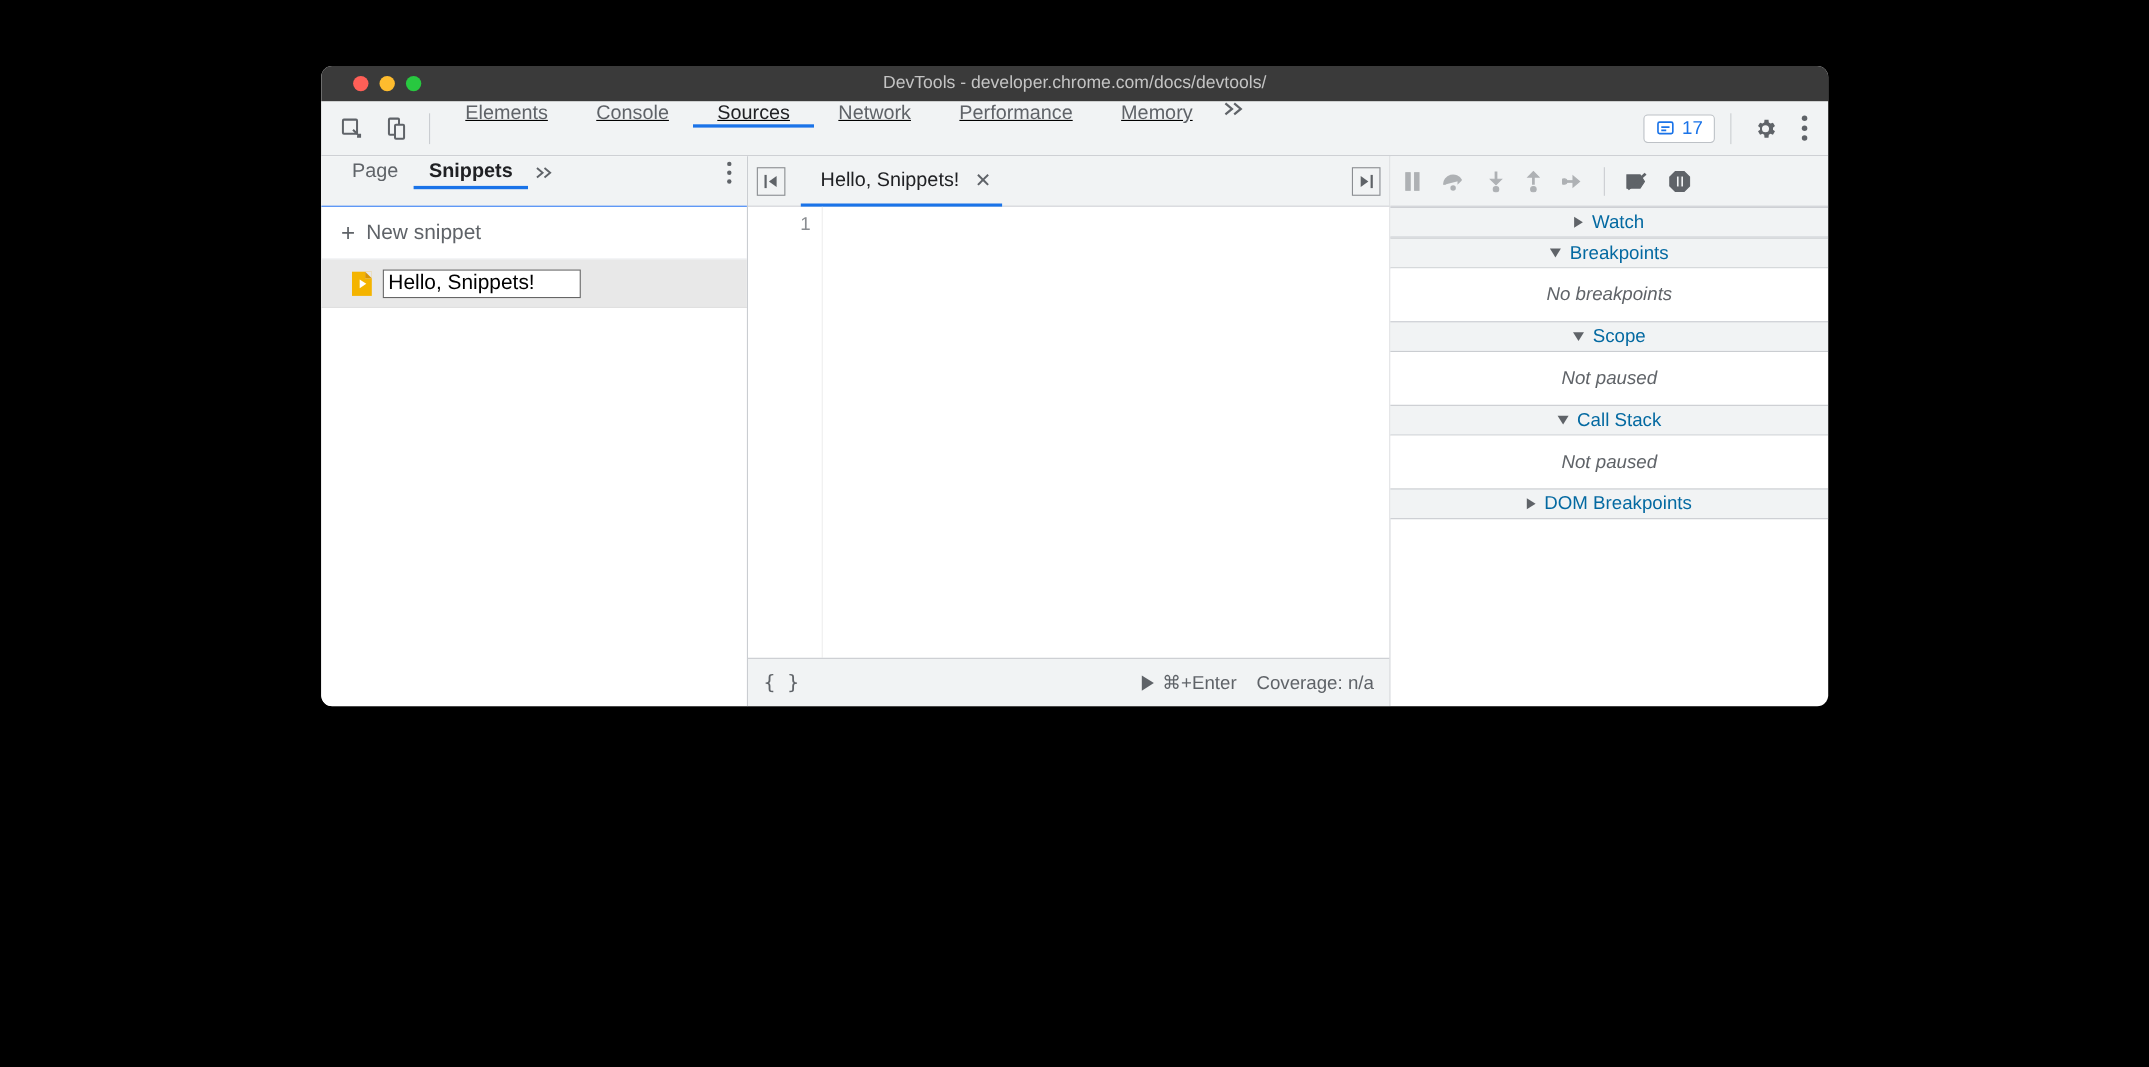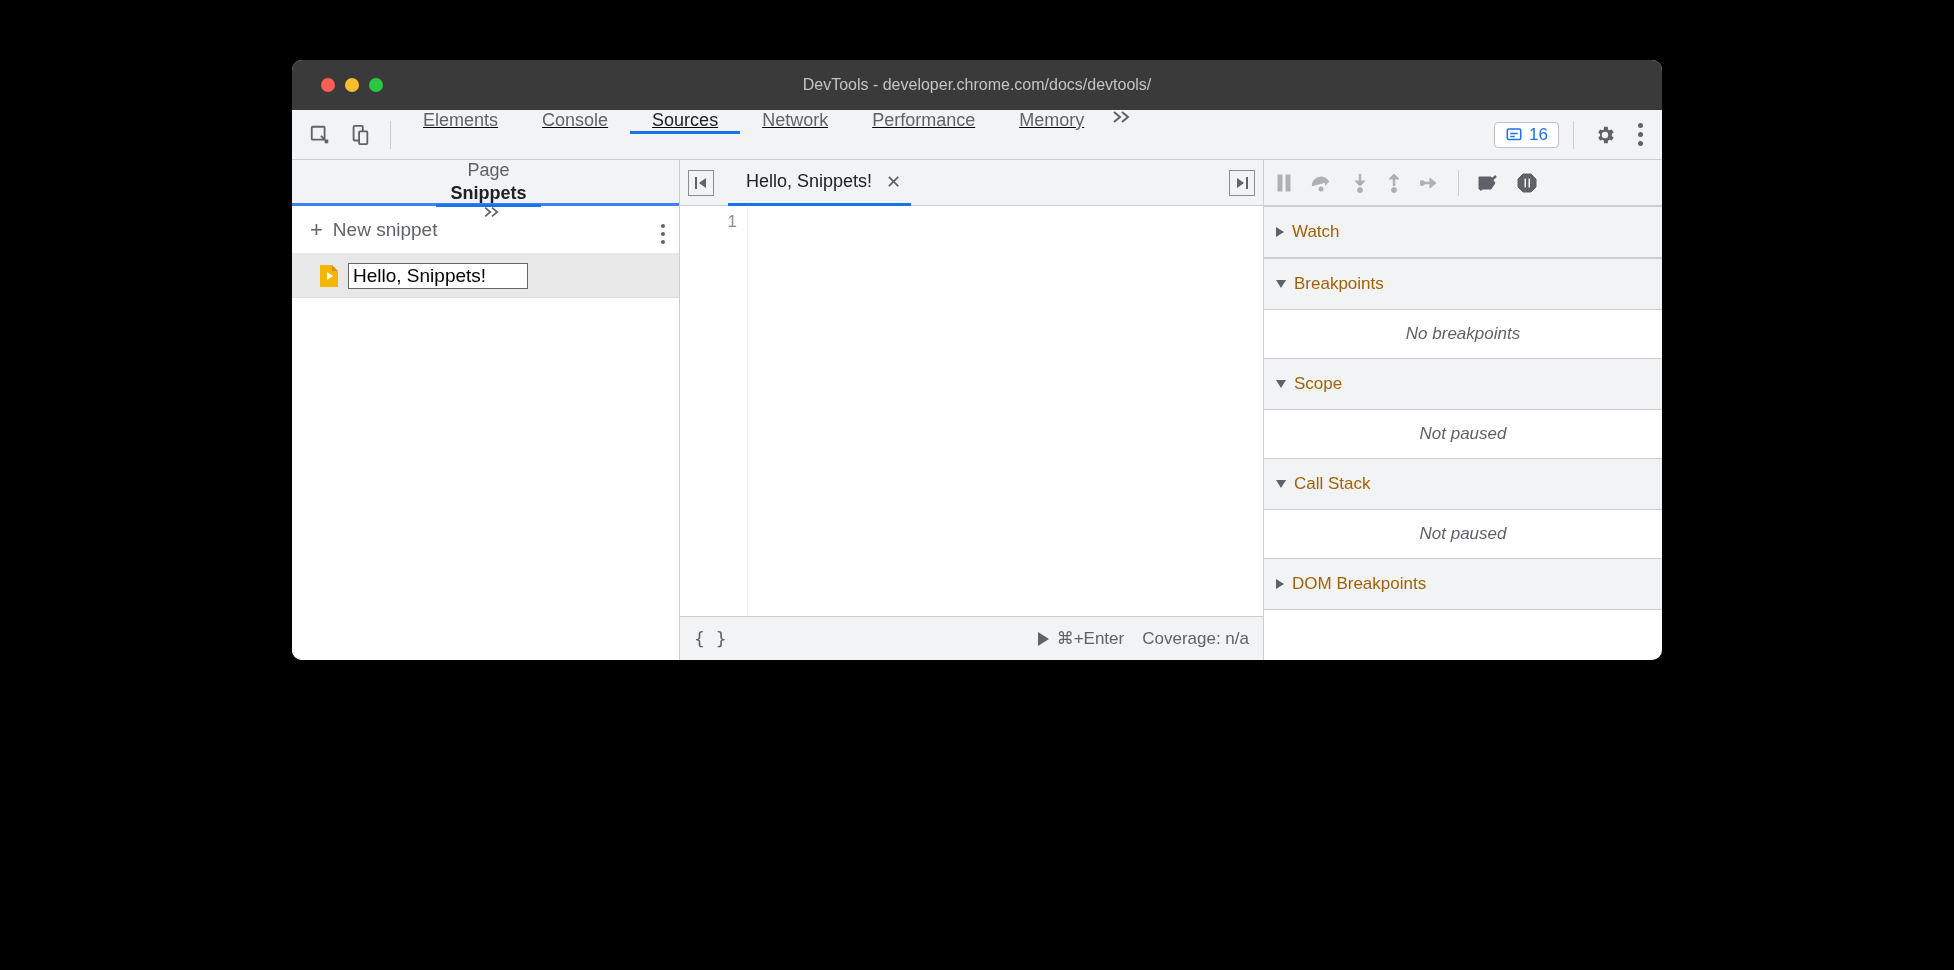--- a/index.html
+++ b/index.html
@@ -1,18 +1,18 @@
 <!DOCTYPE html>
 <html><head>
 <meta charset="utf-8">
 <style>
 * { margin: 0; padding: 0; box-sizing: border-box; font-family: -apple-system, BlinkMacSystemFont, "Segoe UI", Helvetica, Arial, sans-serif; }
 body { background: #000; width: 1954px; height: 970px; display: flex; align-items: flex-start; justify-content: center; padding-top: 60px; }
 .window { width: 1370px; background: #fff; border-radius: 10px; overflow: hidden; box-shadow: 0 20px 60px rgba(0,0,0,0.5); }
-.titlebar { background: #3a3a3a; height: 50px; display: flex; align-items: center; padding: 0 29px; position: relative; }
+.titlebar { background: #3a3a3a; height: 32px; display: flex; align-items: center; padding: 0 29px; position: relative; }
 .traffic-lights { display: flex; gap: 10px; }
 .light { width: 14px; height: 14px; border-radius: 50%; }
 .light.red { background: #ff5f57; }
 .light.yellow { background: #febc2e; }
 .light.green { background: #28c840; }
 .window-title { position: absolute; left: 0; right: 0; text-align: center; color: #c4c4c4; font-size: 16px; font-weight: 500; pointer-events: none; }
 .toolbar { background: #f1f3f4; border-bottom: 1px solid #cacdd1; height: 50px; display: flex; align-items: center; padding: 0 8px; }
 .tb-icon { width: 28px; height: 28px; display: flex; align-items: center; justify-content: center; margin: 0 6px; cursor: pointer; }
 .tb-icon svg { stroke: #5f6368; fill: none; }
 .divider-v { width: 1px; height: 28px; background: #cacdd1; margin: 0 10px; }
@@ -23,21 +23,21 @@
 .right-tools { display: flex; align-items: center; gap: 4px; margin-left: auto; }
 .issues { display: flex; align-items: center; border: 1px solid #bdc1c6; border-radius: 4px; padding: 2px 10px; gap: 6px; cursor: pointer; background: #fff; }
 .issues svg { stroke: #1a73e8; fill: #1a73e8; }
 .issues-count { color: #1a73e8; font-size: 17px; font-weight: 500; }
 .gear { width: 34px; height: 34px; display: flex; align-items: center; justify-content: center; cursor: pointer; }
 .kebab { width: 28px; display: flex; flex-direction: column; align-items: center; gap: 4px; cursor: pointer; }
 .kebab span { width: 5px; height: 5px; background: #5f6368; border-radius: 50%; }
 
 .content { display: flex; height: 500px; }
 .panel-left { width: 388px; border-right: 1px solid #cacdd1; display: flex; flex-direction: column; background: #fff; }
-.sub-tabs { height: 46px; background: #f1f3f4; border-bottom: 3px solid #3b82f6; display: flex; align-items: center; padding: 0 8px 16px 14px; flex-direction: column; }
+.sub-tabs { height: 46px; background: #f1f3f4; border-bottom: 1px solid #3b82f6; display: flex; align-items: center; padding: 0 8px 16px 14px; }
 .sub-tab { padding: 0 14px; height: 100%; display: flex; align-items: center; font-size: 18px; color: #5f6368; cursor: pointer; border-bottom: 3px solid transparent; margin-bottom: -1px; }
 .sub-tab.active { color: #202124; border-bottom-color: #1a73e8; font-weight: bold; }
 .sub-more { margin-left: 6px; color: #5f6368; cursor: pointer; display: flex; align-items: center; font-size: 18px; }
 .sub-kebab { margin-left: auto; display: flex; flex-direction: column; gap: 4px; cursor: pointer; padding: 6px; }
 .sub-kebab span { width: 4px; height: 4px; background: #5f6368; border-radius: 50%; }
 .new-snippet { height: 48px; display: flex; align-items: center; padding-left: 18px; gap: 10px; font-size: 19px; color: #5f6368; cursor: pointer; border-bottom: 1px solid #e8eaed; }
 .plus-icon { font-size: 22px; font-weight: 300; }
 .snippet-item { height: 44px; background: #e8e8e8; display: flex; align-items: center; padding-left: 28px; gap: 10px; border-bottom: 1px solid #e0e0e0; }
 .snippet-file-icon { width: 18px; height: 22px; background: #f4b400; position: relative; display: flex; align-items: center; justify-content: center; }
 .snippet-file-icon::before { content: ''; position: absolute; top: 0; right: 0; border-top: 6px solid #e8e8e8; border-left: 6px solid #d89400; }
@@ -58,21 +58,21 @@
 .sb-spacer { flex: 1; }
 .sb-item { display: flex; align-items: center; gap: 8px; cursor: pointer; text-align: center; }
 .play-tri { width: 0; height: 0; border-left: 11px solid #5f6368; border-top: 7px solid transparent; border-bottom: 7px solid transparent; }
 
 .panel-right { width: 398px; display: flex; flex-direction: column; }
 .debug-toolbar { height: 46px; background: #f1f3f4; border-bottom: 1px solid #cacdd1; display: flex; align-items: center; padding: 0 12px; gap: 18px; }
 .dbg-icon { display: flex; align-items: center; justify-content: center; cursor: pointer; opacity: 0.45; }
 .dbg-icon svg { fill: #5f6368; stroke: #5f6368; }
 .dbg-sep { width: 1px; height: 26px; background: #cacdd1; }
 .dbg-icon.solid { opacity: 1; }
-.section-hdr { height: 52px; background: #f1f3f4; border-bottom: 1px solid #cacdd1; border-top: 1px solid #cacdd1; display: flex; align-items: center; padding: 0 12px; gap: 8px; font-size: 17px; color: #a16207; cursor: pointer; }
+.section-hdr { height: 28px; background: #f1f3f4; border-bottom: 1px solid #cacdd1; border-top: 1px solid #cacdd1; display: flex; align-items: center; padding: 0 12px; gap: 8px; font-size: 17px; color: #0369a1; cursor: pointer; justify-content: center; }
 .section-hdr:first-of-type { border-top: none; }
 .tri { width: 0; height: 0; }
 .tri.right { border-left: 8px solid #5f6368; border-top: 5px solid transparent; border-bottom: 5px solid transparent; }
 .tri.down { border-top: 8px solid #5f6368; border-left: 5px solid transparent; border-right: 5px solid transparent; }
 .section-body { padding: 14px 0; text-align: center; font-size: 17px; font-style: italic; color: #5f6368; background: #fff; }
 </style>
 </head>
 <body>
 
 <div class="window">
@@ -112,21 +112,21 @@
           </svg>
       </div>
     </div>
     <div class="right-tools">
       <div class="issues">
         <svg width="18" height="18" viewBox="0 0 24 24">
             <rect x="3" y="4" width="18" height="14" rx="2" fill="none" stroke-width="2"></rect>
             <line x1="7" y1="10" x2="17" y2="10" stroke-width="2"></line>
             <line x1="7" y1="14" x2="13" y2="14" stroke-width="2"></line>
           </svg>
-        <span class="issues-count">16</span>
+        <span class="issues-count">17</span>
       </div>
       <div class="divider-v"></div>
       <div class="gear">
         <svg width="22" height="22" viewBox="0 0 24 24" fill="#5f6368">
             <path d="M19.4 13a7 7 0 0 0 0-2l2-1.6-2-3.4-2.4.9a7 7 0 0 0-1.7-1L15 3h-4l-.3 2.9a7 7 0 0 0-1.7 1l-2.4-.9-2 3.4L6.6 11a7 7 0 0 0 0 2l-2 1.6 2 3.4 2.4-.9a7 7 0 0 0 1.7 1L11 21h4l.3-2.9a7 7 0 0 0 1.7-1l2.4.9 2-3.4zM12 15.5A3.5 3.5 0 1 1 15.5 12 3.5 3.5 0 0 1 12 15.5z"></path>
           </svg>
       </div>
       <div class="kebab">
           <span></span>
           <span></span>

